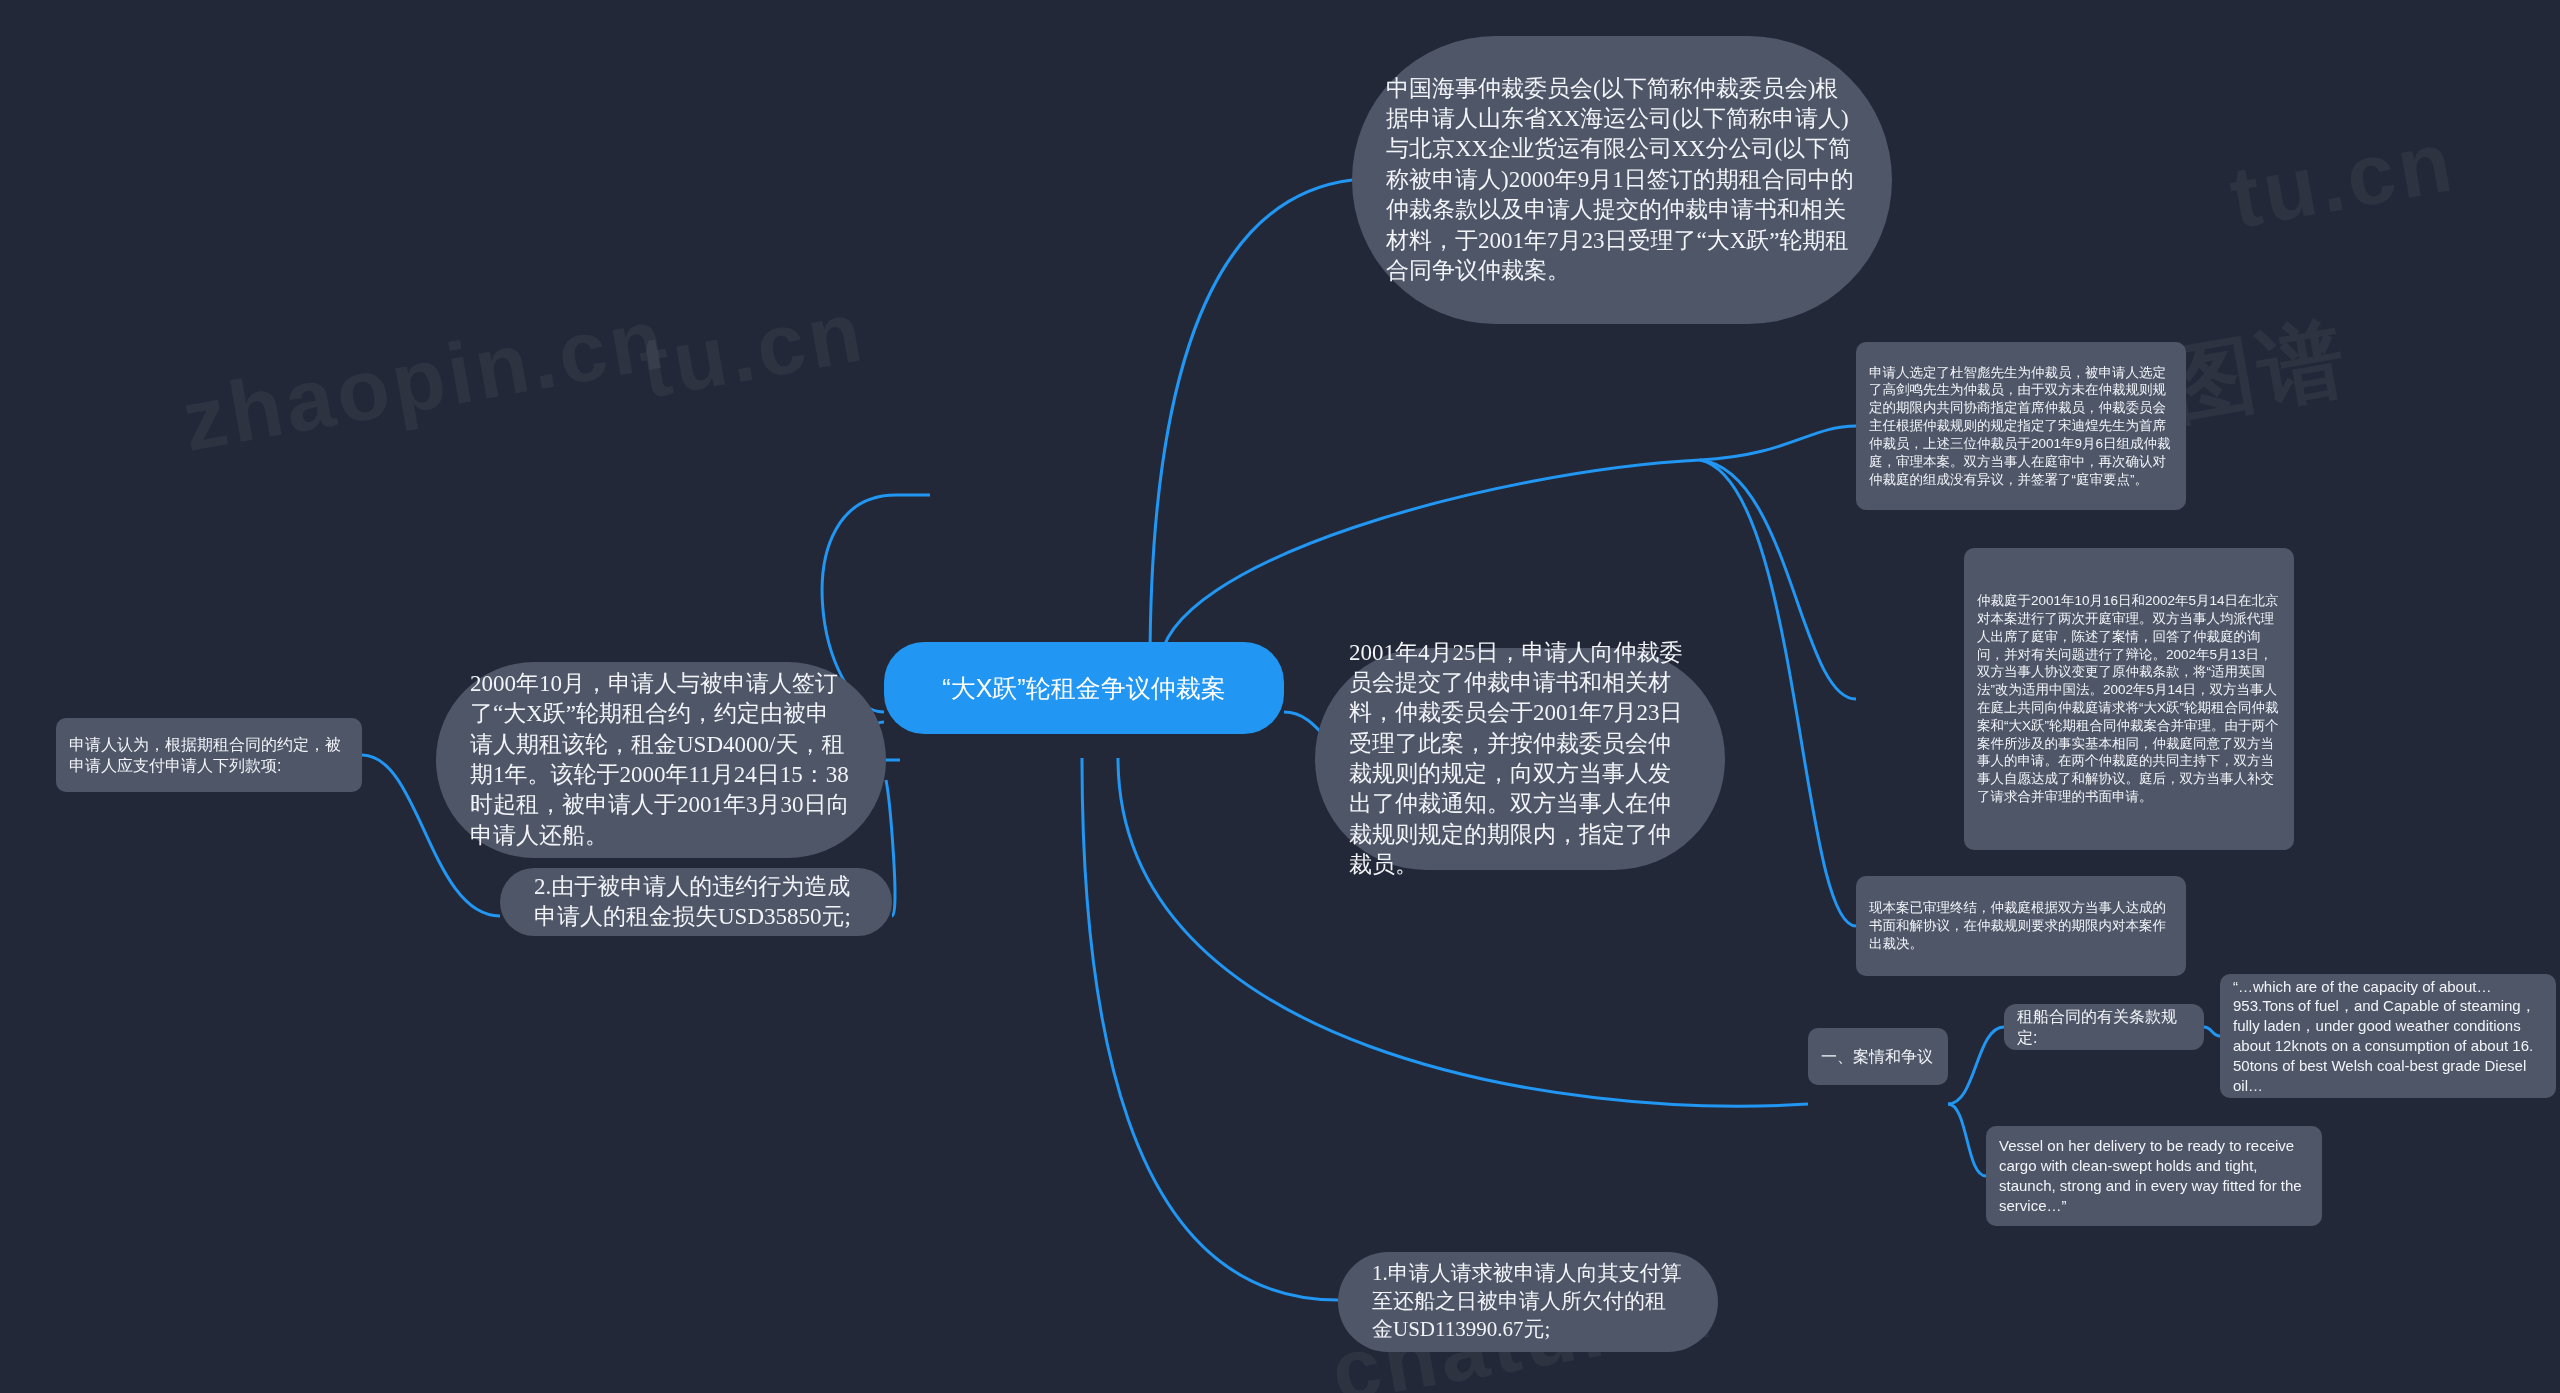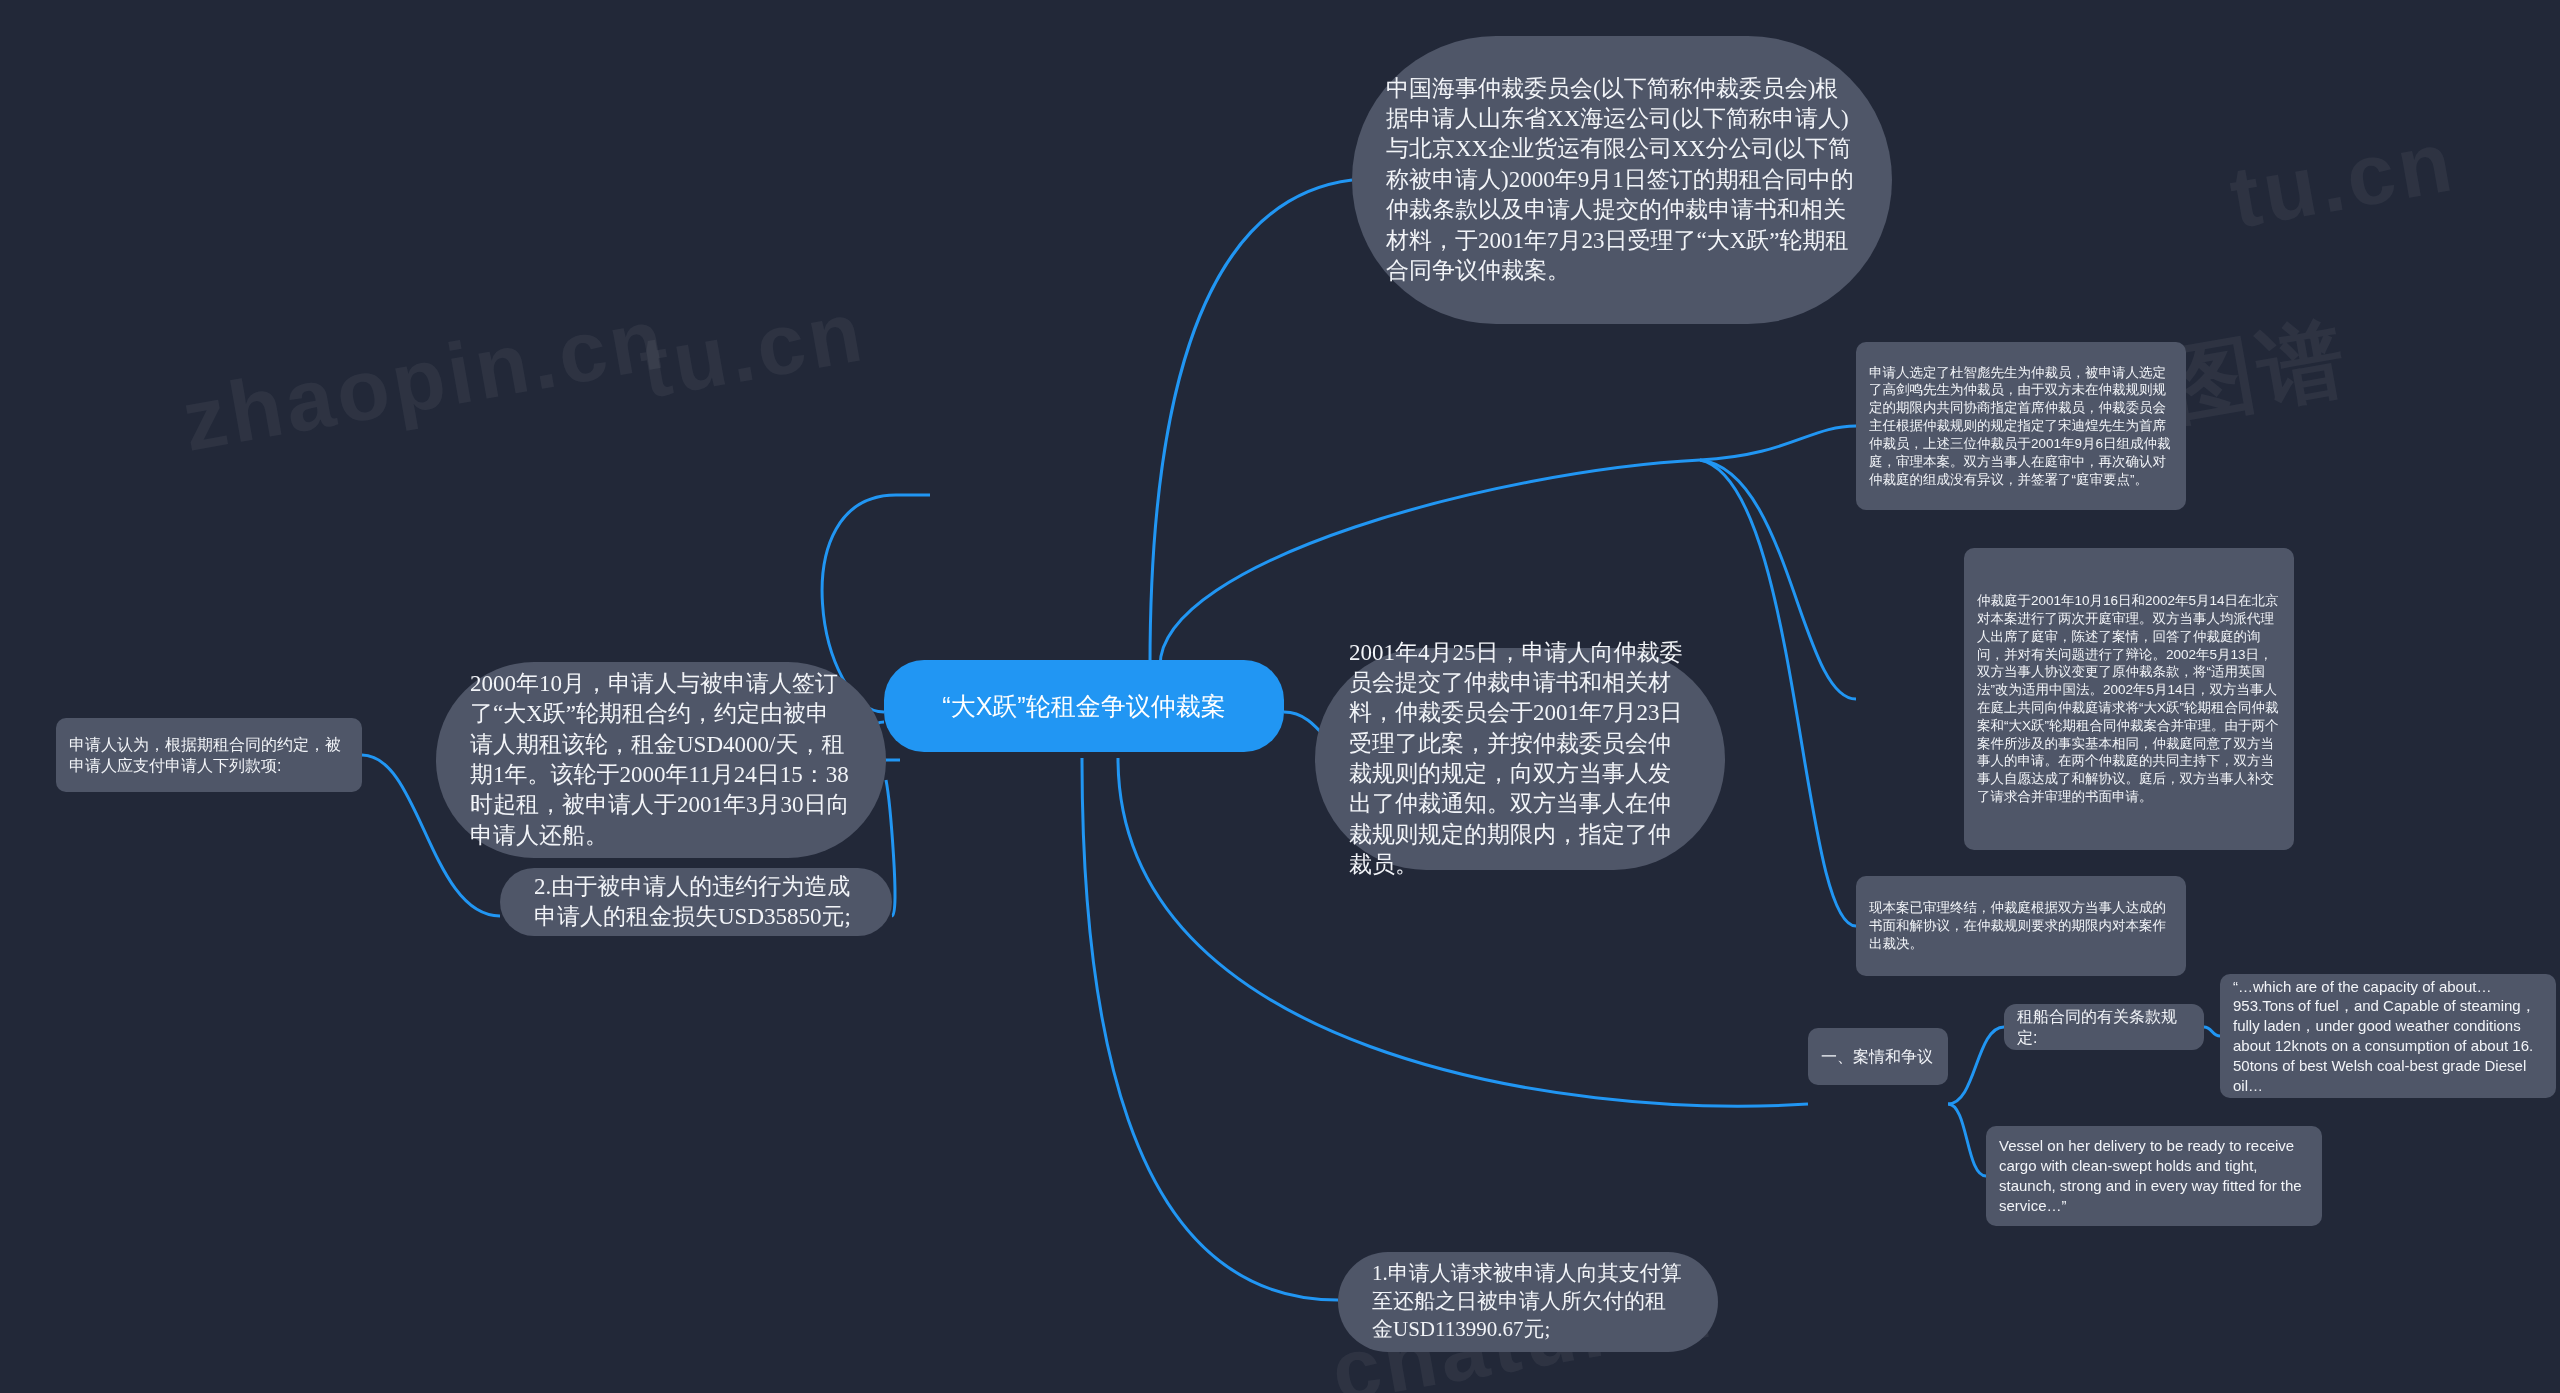--- a/index.html
+++ b/index.html
@@ -62,21 +62,21 @@
   .n-claim   {left:56px;   top:718px; width:306px; height:74px;  font-size:16px;}
   .n-accept  {left:1315px; top:648px; width:410px; height:222px; font-size:23px;}
   .n-arb     {left:1856px; top:342px; width:330px; height:168px; font-size:13.5px;}
   .n-hearing {left:1964px; top:548px; width:330px; height:302px; font-size:13.5px;}
   .n-award   {left:1856px; top:876px; width:330px; height:100px; font-size:13.5px;}
   .n-facts   {left:1808px; top:1028px;width:140px; height:57px;  font-size:16px;}
   .n-terms   {left:2004px; top:1004px;width:200px; height:46px;  font-size:16px;border-radius:12px;}
   .n-eng1    {left:2220px; top:974px; width:336px; height:124px; font-size:15px;}
   .n-eng2    {left:1986px; top:1126px;width:336px; height:100px; font-size:15px;}
   .n-claim1  {left:1338px; top:1252px;width:380px; height:100px;  font-size:21px;}
-  .n-root    {left:884px;  top:660px; width:400px; height:92px;}
+  .n-root    {left:884px;  top:642px; width:400px; height:92px;}
 </style>
 </head>
 <body>
 
 <div id="stage">
 
   <div class="wm" style="left:180px;top:330px;">zhaopin.cn</div>
   <div class="wm" style="left:640px;top:300px;">tu.cn</div>
   <div class="wm" style="left:1990px;top:330px;">知识图谱</div>
   <div class="wm" style="left:1330px;top:1290px;">chatu.cn</div>

